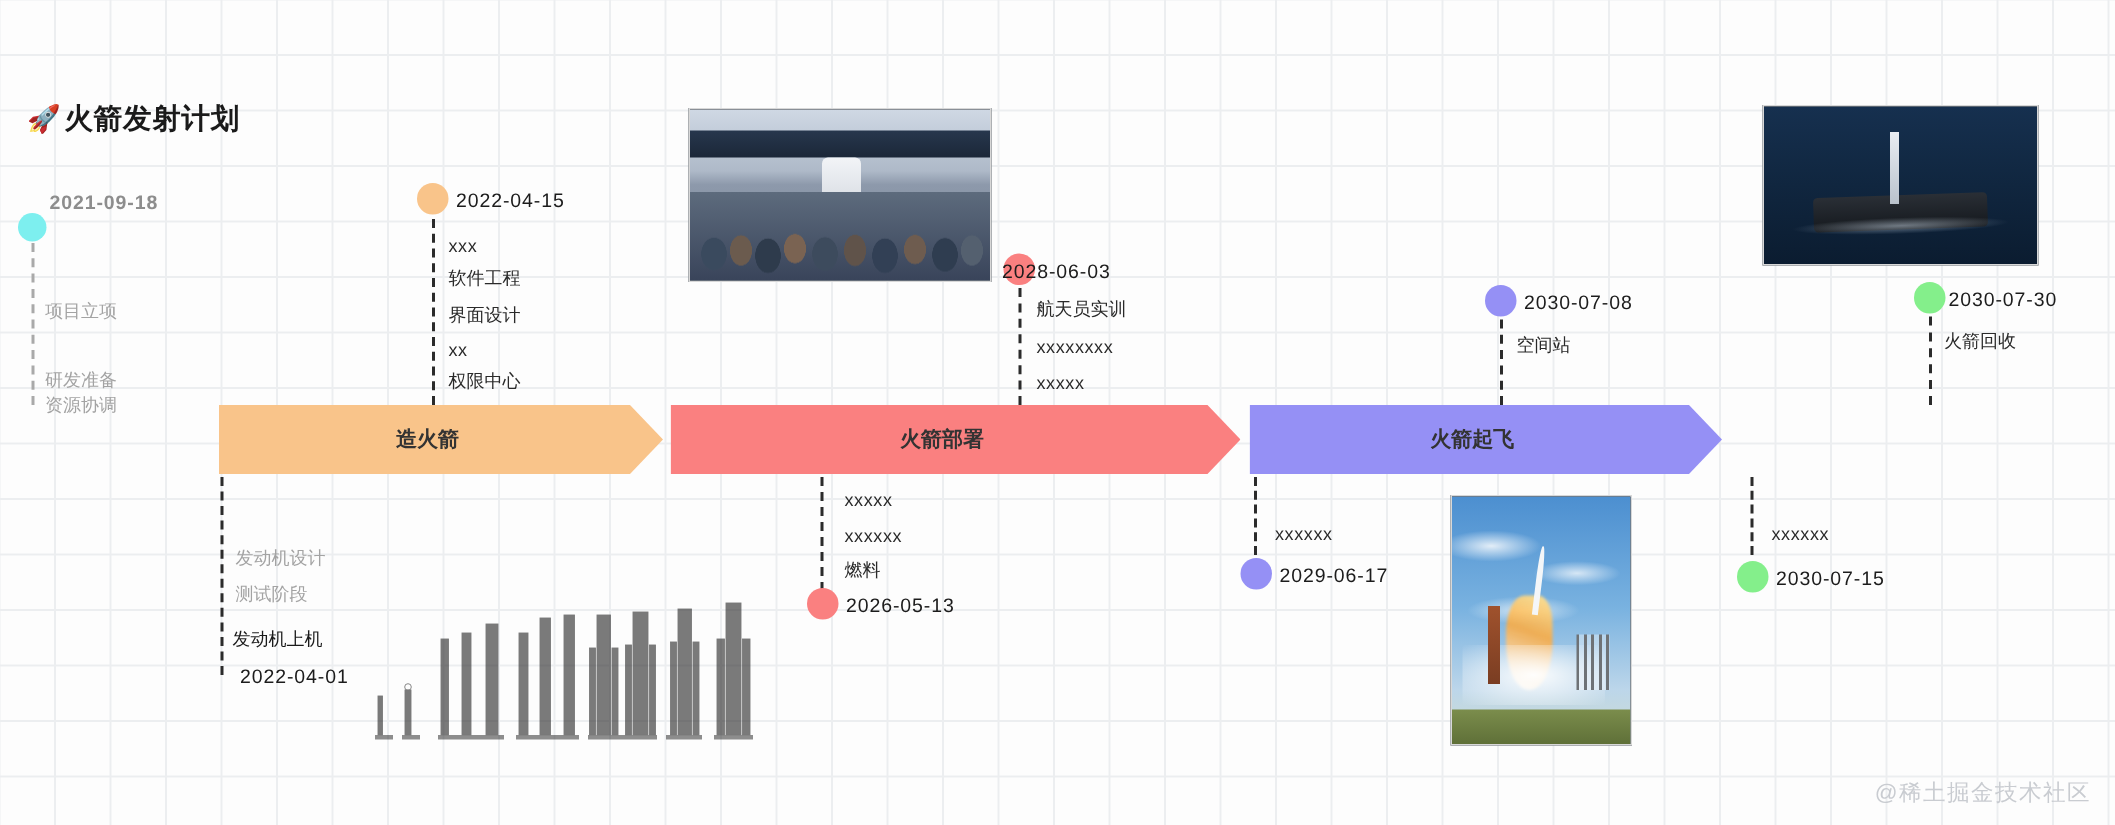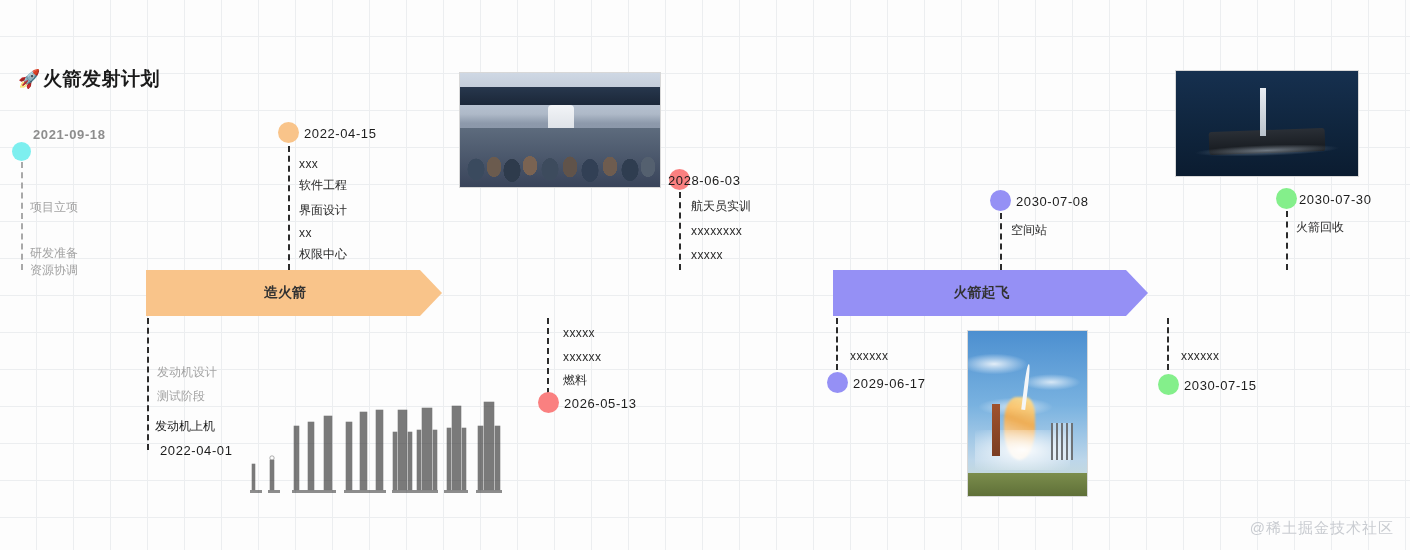--- a/index.html
+++ b/index.html
@@ -247,20 +247,23 @@
       <rect x="98" y="108" width="42" height="3"></rect>
       <rect x="146" y="108" width="46" height="3"></rect>
       <rect x="198" y="108" width="24" height="3"></rect>
       <rect x="230" y="108" width="26" height="3"></rect>
     </g>
   </svg>
 
   <div class="arrow" style="left:146px; top:270px; width:296px; background:#f9c48a;">
     <span>造火箭</span>
   </div>
+  <div class="arrow" style="left:447px; top:270px; width:380px; background:#fa8080;">
+    <span>火箭部署</span>
+  </div>
   <div class="arrow" style="left:833px; top:270px; width:315px; background:#9590f5;">
     <span>火箭起飞</span>
   </div>
 
   <div class="dot sm" style="left:12px; top:142px; background:#7defef;"></div>
   <div class="mdate grey" style="left:33px; top:127px;font-weight:bold;">2021-09-18</div>
   <div class="dline faded" style="left:21px; top:162px; height:108px;"></div>
   <div class="mitem grey" style="left:30px; top:199px;">项目立项</div>
   <div class="mitem grey" style="left:30px; top:226px;margin-top:36px;">资源协调</div>
   <div class="mitem grey" style="left:30px; top:245px;">研发准备</div>

